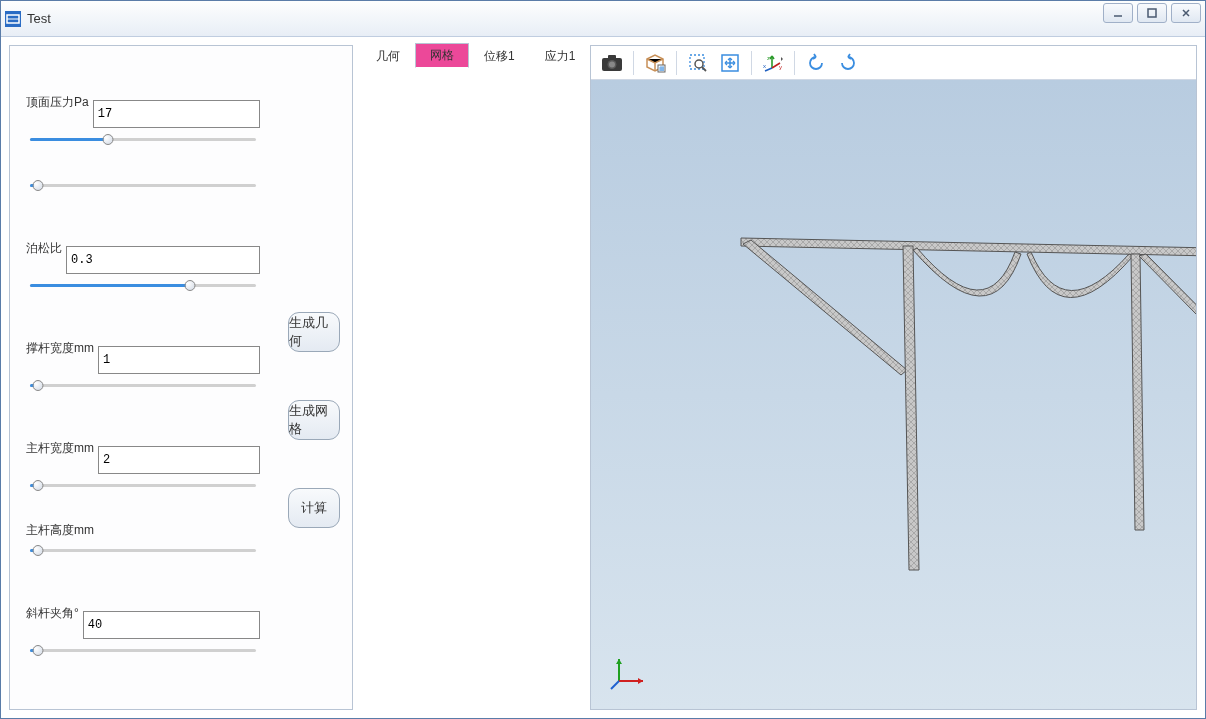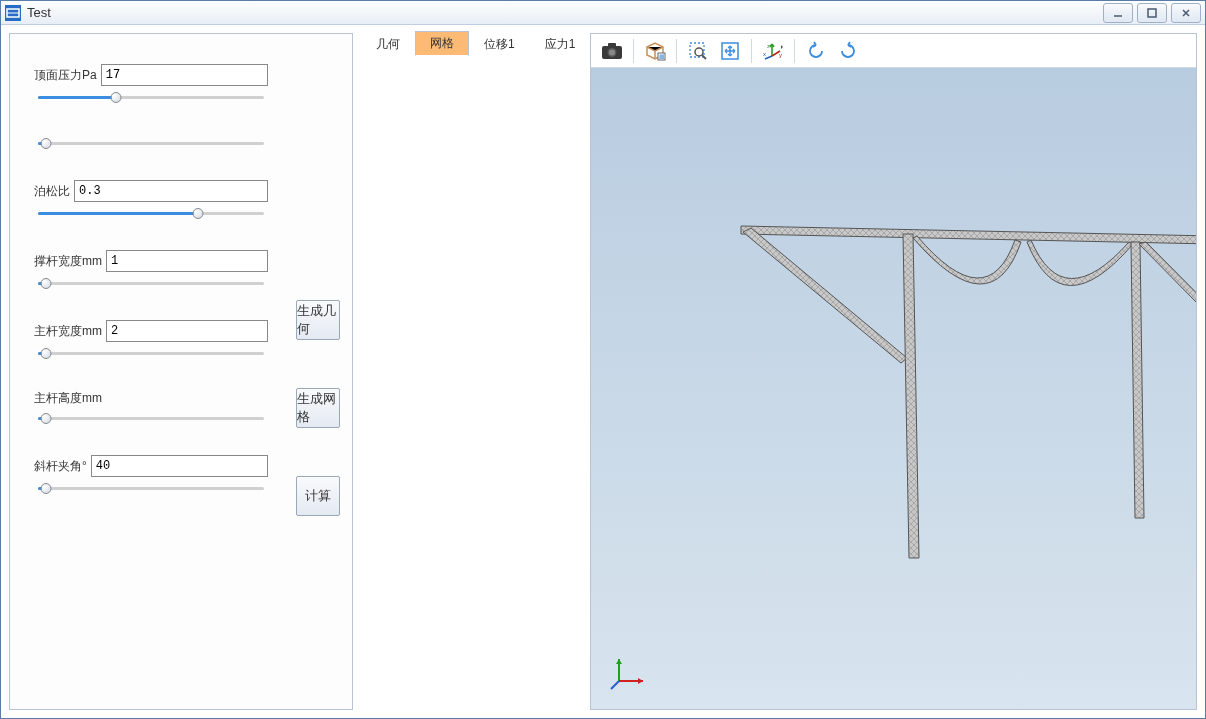--- a/index.html
+++ b/index.html
@@ -13,21 +13,21 @@
     }
     .window {
       width: 1206px;
       height: 719px;
       background: #fff;
       border: 1px solid #5a7ca8;
       display: flex;
       flex-direction: column;
     }
     .titlebar {
-      height: 24px;
+      height: 36px;
       background: linear-gradient(#fdfefe, #e8eef6);
       border-bottom: 1px solid #c0cde0;
       display: flex;
       align-items: center;
       padding: 0 4px;
       position: relative;
     }
     .titlebar .app-icon {
       width: 16px; height: 16px;
       background: #2a6cc4;
@@ -57,21 +57,21 @@
       flex: 1;
       display: flex;
       padding: 8px;
       gap: 8px;
       background: #fff;
     }
     .left-panel {
       width: 344px;
       border: 1px solid #b8c4d4;
       background: #fdfdfe;
-      padding: 30px 12px 12px 24px;
+      padding: 30px 12px 12px 16px;
       display: flex;
       gap: 28px;
     }
     .params-col {
       flex: 1;
       display: flex;
       flex-direction: column;
     }
     .param-group {
       margin-bottom: 28px;
@@ -82,26 +82,27 @@
       gap: 4px;
       margin-bottom: 4px;
     }
     .param-label {
       font-size: 12px;
       color: #333;
       white-space: nowrap;
     }
     .param-input {
       flex: 1;
-      height: 22px;
+      height: 28px;
       border: 1px solid #888;
       padding: 2px 4px;
       font-size: 12px;
       font-family: "Courier New", monospace;
       min-width: 0;
+      margin-top: 24px;
     }
     .slider-wrap {
       position: relative;
       height: 16px;
       margin-top: 2px;
     }
     .slider-track {
       position: absolute;
       left: 4px; right: 4px; top: 6px;
       height: 3px;
@@ -128,21 +129,21 @@
       width: 98px;
       display: flex;
       flex-direction: column;
       padding-top: 236px;
       gap: 48px;
     }
     .action-btn {
       height: 40px;
       border: 1px solid #9aa8b8;
       background: linear-gradient(#f8fafc, #e4eaf2);
-      border-radius: 2px;
+      border-radius: 11px;
       font-size: 13px;
       color: #333;
       cursor: pointer;
       display: flex;
       align-items: center;
       justify-content: center;
     }
     .right-panel {
       flex: 1;
       display: flex;
@@ -158,21 +159,21 @@
       font-size: 12px;
       color: #333;
       border: 1px solid transparent;
       border-bottom: none;
       cursor: pointer;
       position: relative;
       bottom: -1px;
       background: transparent;
     }
     .tab.active {
-      background: #fdba74;
+      background: #ec4899;
       border-color: #b8c4d4;
       border-bottom: 1px solid #fff;
       z-index: 2;
       font-family: Liberation Mono, monospace;
     }
     .view-container {
       flex: 1;
       border: 1px solid #b8c4d4;
       background: #fff;
       display: flex;

